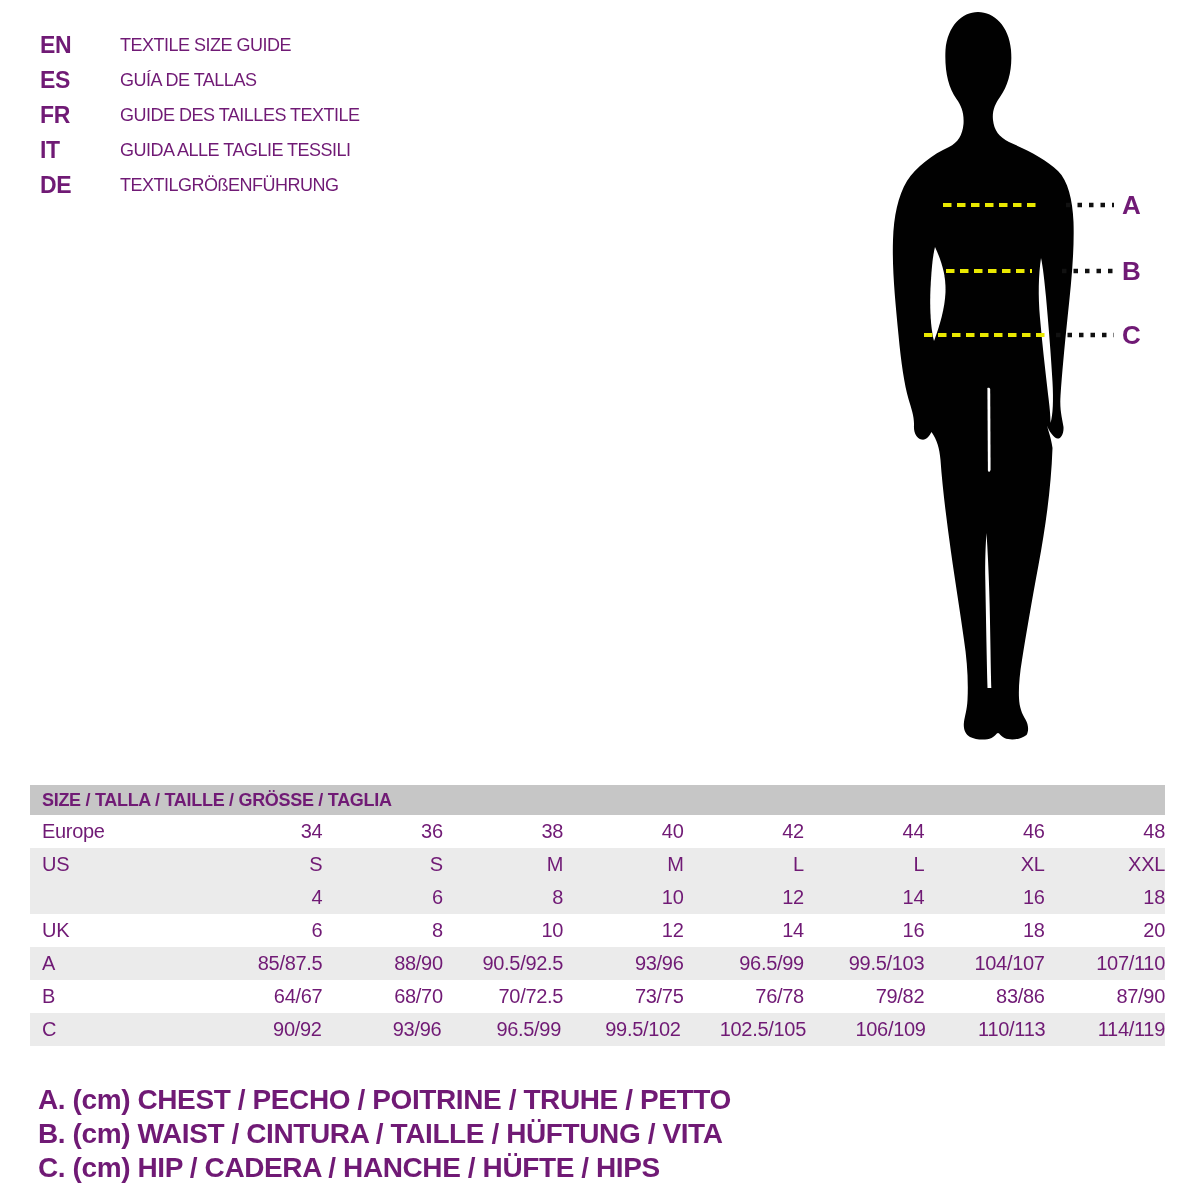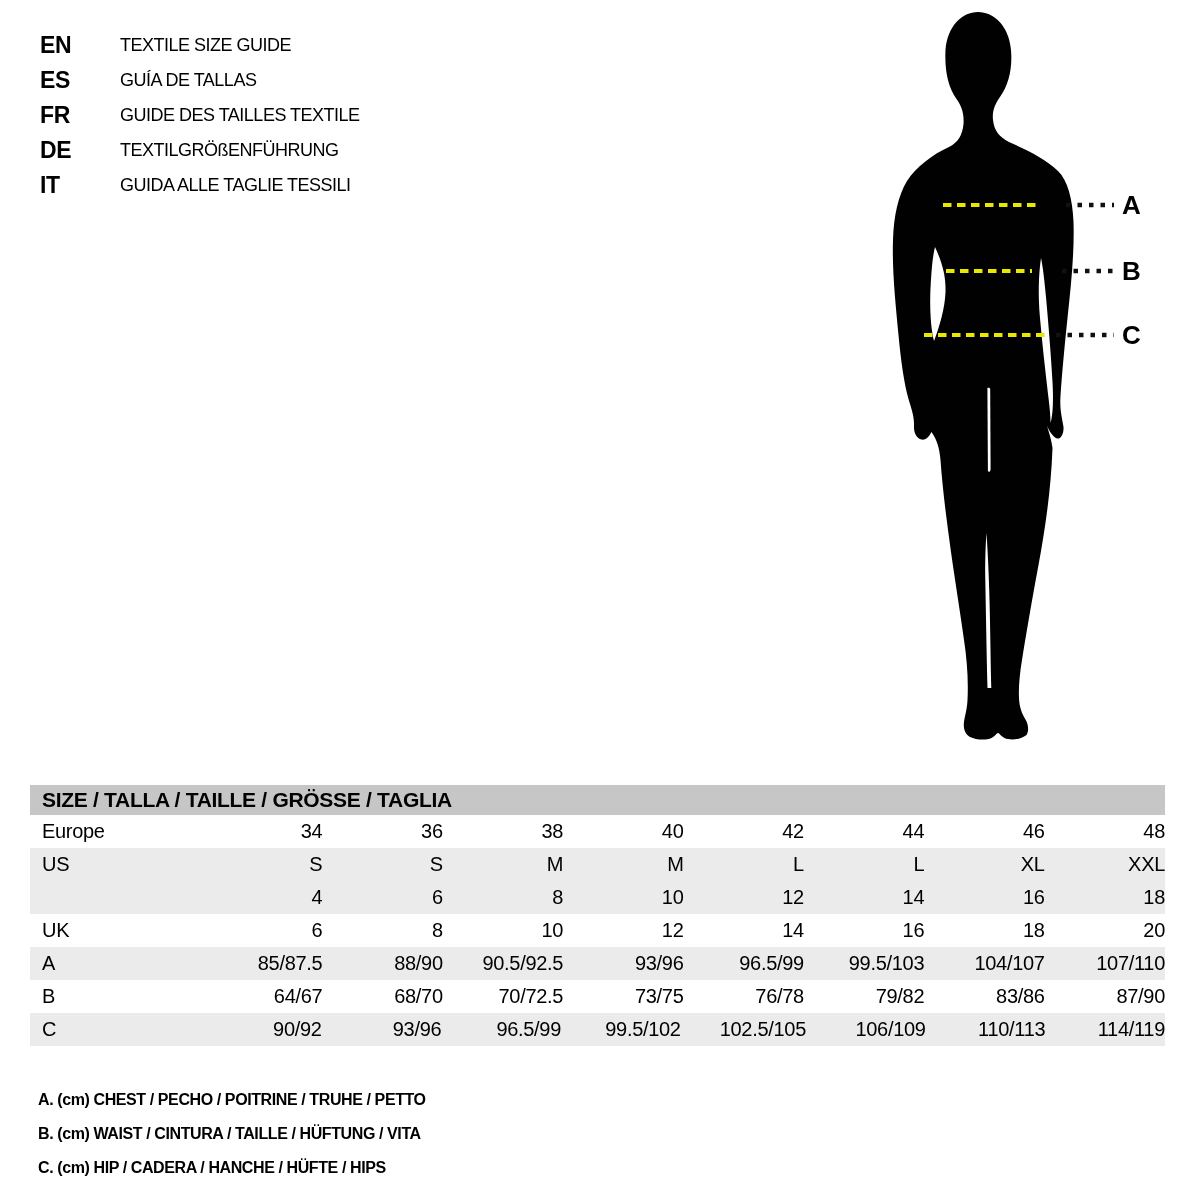--- a/index.html
+++ b/index.html
@@ -1,17 +1,17 @@
 <!DOCTYPE html>
 <html><head>
 <meta charset="utf-8">
 <style>
   html,body{margin:0;padding:0;background:#ffffff;}
   .page{position:relative;width:1200px;height:1200px;background:#fff;overflow:hidden;
-        font-family:"Liberation Sans", sans-serif;color:#000000;}
+        font-family:"Liberation Sans", sans-serif;color:#701a75;}
 
   
   .lang-block{position:absolute;left:40px;top:28px;}
   .lang-row{display:flex;height:35px;align-items:center;}
   .lang-code{width:80px;font-size:23px;font-weight:700;letter-spacing:-0.3px;}
   .lang-label{font-size:18px;font-weight:400;letter-spacing:-0.5px;white-space:nowrap;}
 
   
   .figure-svg{position:absolute;left:860px;top:0;}
   .gap{fill:#ffffff;}
@@ -22,31 +22,31 @@
   .measure-label.pos-a{top:191px;}
   .measure-label.pos-b{top:257px;}
   .measure-label.pos-c{top:321px;}
 
   
   .section-title{position:absolute;left:40px;top:736px;font-size:21px;font-weight:700;
         letter-spacing:-0.3px;white-space:nowrap;}
 
   
   .size-table{position:absolute;left:30px;top:785px;width:1135px;}
-  .thead{height:30px;line-height:30px;background:#c6c6c6;font-size:21px;font-weight:700;
+  .thead{height:30px;line-height:30px;background:#c6c6c6;font-size:18px;font-weight:700;
         padding-left:12px;letter-spacing:-0.3px;box-sizing:border-box;}
   .trow{display:flex;height:33px;line-height:33px;font-size:20px;letter-spacing:-0.3px;}
   .trow.shade{background:#ebebeb;gap:39px;}
   .cell{white-space:nowrap;}
   .cell.lab{width:172px;padding-left:12px;box-sizing:border-box;text-align:left;}
   .cell.val{flex:1;text-align:right;}
 
   
   .legend{position:absolute;left:38px;top:1083px;}
-  .legend-row{height:34px;line-height:34px;font-size:16px;font-weight:700;
+  .legend-row{height:34px;line-height:34px;font-size:28px;font-weight:700;
         letter-spacing:-0.4px;white-space:nowrap;}
 </style>
 </head>
 <body>
 
 <div class="page">
 
   <div class="lang-block">
     <div class="lang-row">
       <span class="lang-code">EN</span>
@@ -54,26 +54,26 @@
     </div>
     <div class="lang-row">
       <span class="lang-code">ES</span>
       <span class="lang-label">GUÍA DE TALLAS</span>
     </div>
     <div class="lang-row">
       <span class="lang-code">FR</span>
       <span class="lang-label">GUIDE DES TAILLES TEXTILE</span>
     </div>
     <div class="lang-row">
+      <span class="lang-code">IT</span>
+      <span class="lang-label">GUIDA ALLE TAGLIE TESSILI</span>
+    </div>
+    <div class="lang-row">
       <span class="lang-code">DE</span>
       <span class="lang-label">TEXTILGRÖßENFÜHRUNG</span>
-    </div>
-    <div class="lang-row">
-      <span class="lang-code">IT</span>
-      <span class="lang-label">GUIDA ALLE TAGLIE TESSILI</span>
     </div>
   </div>
 
   <svg class="figure-svg" viewBox="0 0 300 745" width="300" height="745" xmlns="http://www.w3.org/2000/svg">
     <path class="bodyfill" fill="#010101" d="
       M 118 12
       C 134 12 149 26 151 50
       C 152.5 68 149 84 140 97
       C 135 104 132 111 133 120
       C 134 130 139 137 149 142

